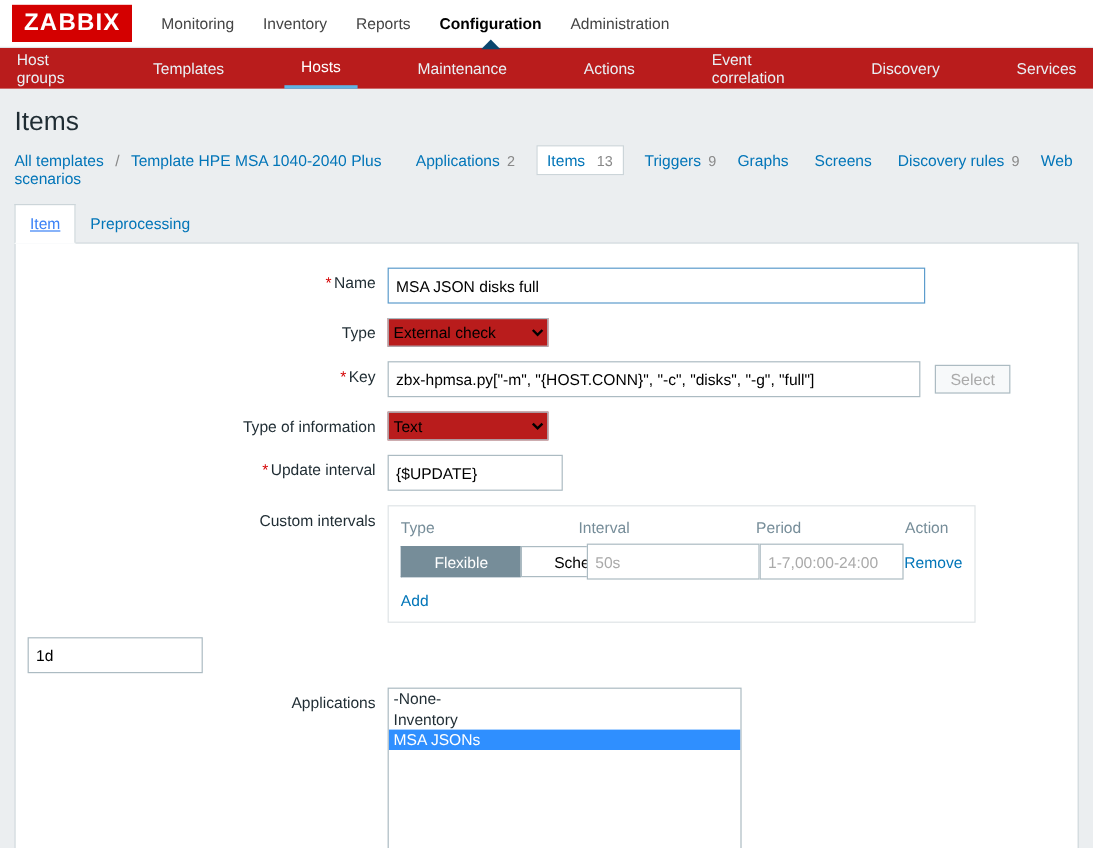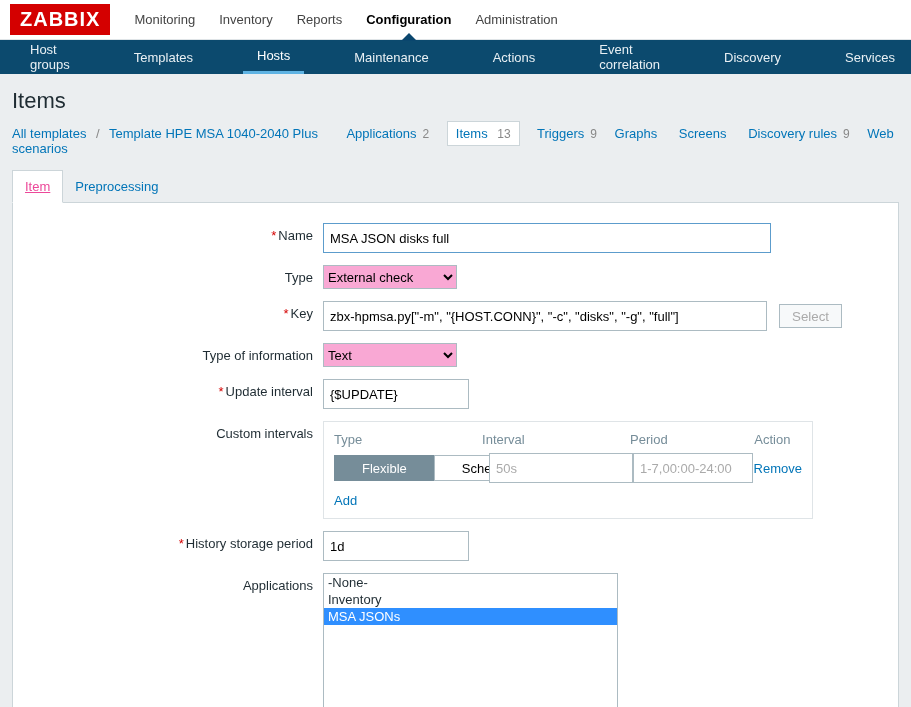--- a/index.html
+++ b/index.html
@@ -2,45 +2,45 @@
 <html><head>
 <meta charset="utf-8">
 <style>
   * { box-sizing: border-box; }
   body { margin: 0; font-family: Arial, Helvetica, sans-serif; font-size: 13px; color: #1f2c33; background: #fff; width: 911px; }
   .topnav { display: flex; align-items: center; height: 40px; border-bottom: 1px solid #dfe4e7; background: #fff; padding: 0 0; }
   .logo { background: #d40000; color: #fff; font-weight: bold; font-size: 20px; letter-spacing: 1px; padding: 4px 10px; margin: 0 12px 0 10px; }
   .topnav-item { padding: 0 12px; cursor: pointer; color: #444; height: 40px; display: flex; align-items: center; position: relative; }
   .topnav-item.active { color: #000; font-weight: bold; }
   .topnav-item.active::after { content: ''; position: absolute; bottom: -1px; left: 50%; transform: translateX(-50%); width: 0; height: 0; border-left: 8px solid transparent; border-right: 8px solid transparent; border-bottom: 8px solid #0a466e; }
-  .subnav { background: #0c4a6e; color: #fff; display: flex; height: 34px; align-items: stretch; padding: 0 16px; gap: 36px; }
+  .subnav { background: #b91c1c; color: #fff; display: flex; height: 34px; align-items: stretch; padding: 0 0; gap: 36px; }
   .subnav-item { padding: 0 14px; cursor: pointer; color: #e9f0f4; display: flex; align-items: center; height: 34px; }
   .subnav-item.active { border-bottom: 3px solid #5fb3e3; color: #fff; }
   .page-area { background: #ebeef0; padding: 14px 12px 6px 12px; }
   h1 { margin: 0 0 12px 0; font-size: 22px; font-weight: normal; color: #1f2c33; }
   .breadcrumbs { margin: 0 0 14px 0; }
   .breadcrumbs .lnk { color: #0275b8; text-decoration: none; margin-right: 4px; }
   .breadcrumbs .sep { color: #888; margin: 0 6px 0 2px; }
   .breadcrumbs .cnt { color: #888; font-size: 12px; margin-left: 2px; }
   .breadcrumbs .seg { margin-right: 14px; }
   .breadcrumbs .seg.active { background: #fff; padding: 4px 8px; border: 1px solid #ccd5d9; }
   .breadcrumbs .seg.active .lnk { color: #0275b8; }
   .inner-tabs { display: flex; align-items: flex-end; border-bottom: none; }
   .inner-tab { padding: 8px 12px; cursor: pointer; color: #0275b8; }
-  .inner-tab.active { background: #fff; border: 1px solid #ccd5d9; border-bottom: 1px solid #fff; color: #ec4899; margin-bottom: -1px; text-decoration: underline; }
+  .inner-tab.active { background: #fff; border: 1px solid #ccd5d9; border-bottom: 1px solid #fff; color: #3b82f6; margin-bottom: -1px; text-decoration: underline; }
   .form-panel { background: #fff; border: 1px solid #ccd5d9; padding: 20px 10px 20px 10px; }
   .form-row { display: flex; align-items: flex-start; margin-bottom: 12px; }
   .form-label { width: 300px; text-align: right; padding-right: 10px; padding-top: 5px; color: #1f2c33; }
   .form-label .req { color: #d40000; margin-right: 2px; }
   .form-field { flex: 0 0 auto; }
   input[type=text].wide { width: 448px; }
   input[type=text].med { width: 146px; }
   input[type=text] { border: 1px solid #acbbc2; height: 24px; padding: 14px 6px; font-size: 13px; font-family: inherit; }
   input[type=text].key { width: 444px; }
-  select.combo { height: 24px; border: 1px solid #acbbc2; width: 134px; font-size: 13px; background: #f9a8d4; }
+  select.combo { height: 24px; border: 1px solid #acbbc2; width: 134px; font-size: 13px; background: #b91c1c; }
   .btn { border: 1px solid #acbbc2; background: #f7f9fa; height: 24px; padding: 0 12px; cursor: pointer; color: #1f2c33; }
   .btn:disabled { color: #aaa; cursor: not-allowed; }
   .inline-row { display: flex; gap: 6px; align-items: center; }
   .interval-box { border: 1px solid #dfe4e7; padding: 10px; width: 490px; }
   .interval-headers { display: flex; color: #768d99; font-size: 13px; margin-bottom: 6px; }
   .col-type { width: 155px; }
   .col-int { width: 155px; }
   .col-per { width: 130px; }
   .col-act { width: 50px; }
   .interval-row { display: flex; align-items: center; margin-bottom: 10px; }
@@ -162,21 +162,20 @@
             <div class="col-int"><input type="text" class="small" placeholder="50s" style=""></div>
             <div class="col-per"><input type="text" class="small" style="width: 120px;" placeholder="1-7,00:00-24:00"></div>
             <div class="col-act"><span class="action-link">Remove</span></div>
           </div>
           <div><span class="action-link">Add</span></div>
         </div>
       </div>
     </div>
 
     <div class="form-row">
-      <div class="form-label"><span class="req">*</span><span>History storage period</span></div>
       <div class="form-field"><input type="text" class="med" value="1d" style=""></div>
     </div>
 
 
     <div class="form-row">
       <div class="form-label">Applications</div>
       <div class="form-field">
         <div class="multiselect">
           <div class="ms-opt">-None-</div>
           <div class="ms-opt">Inventory</div>

